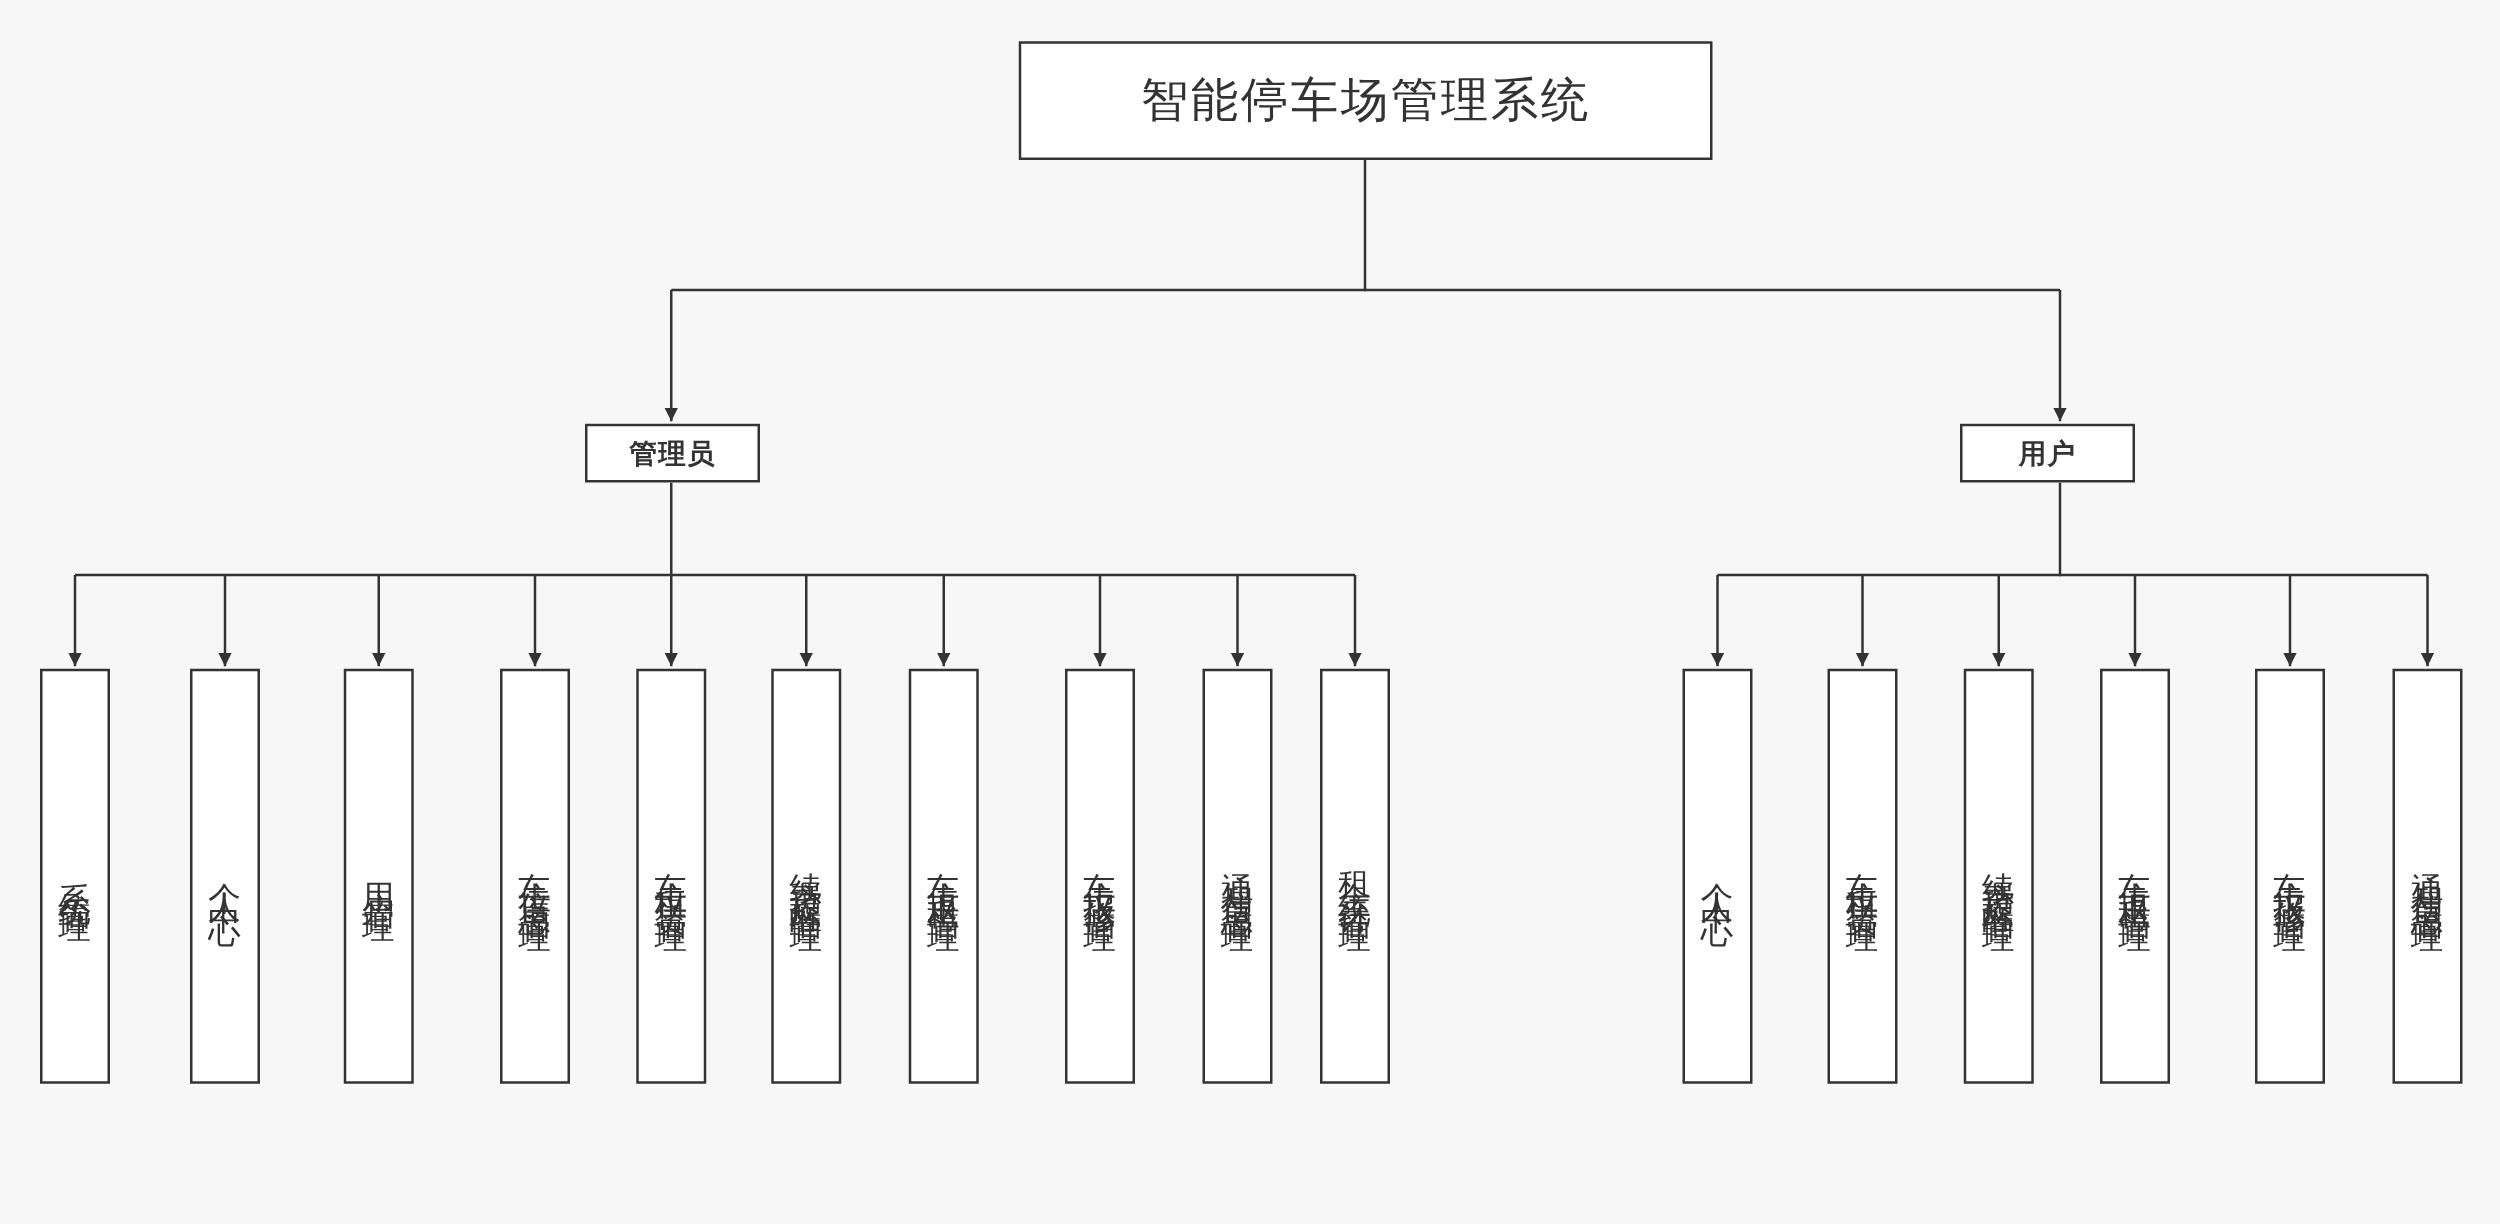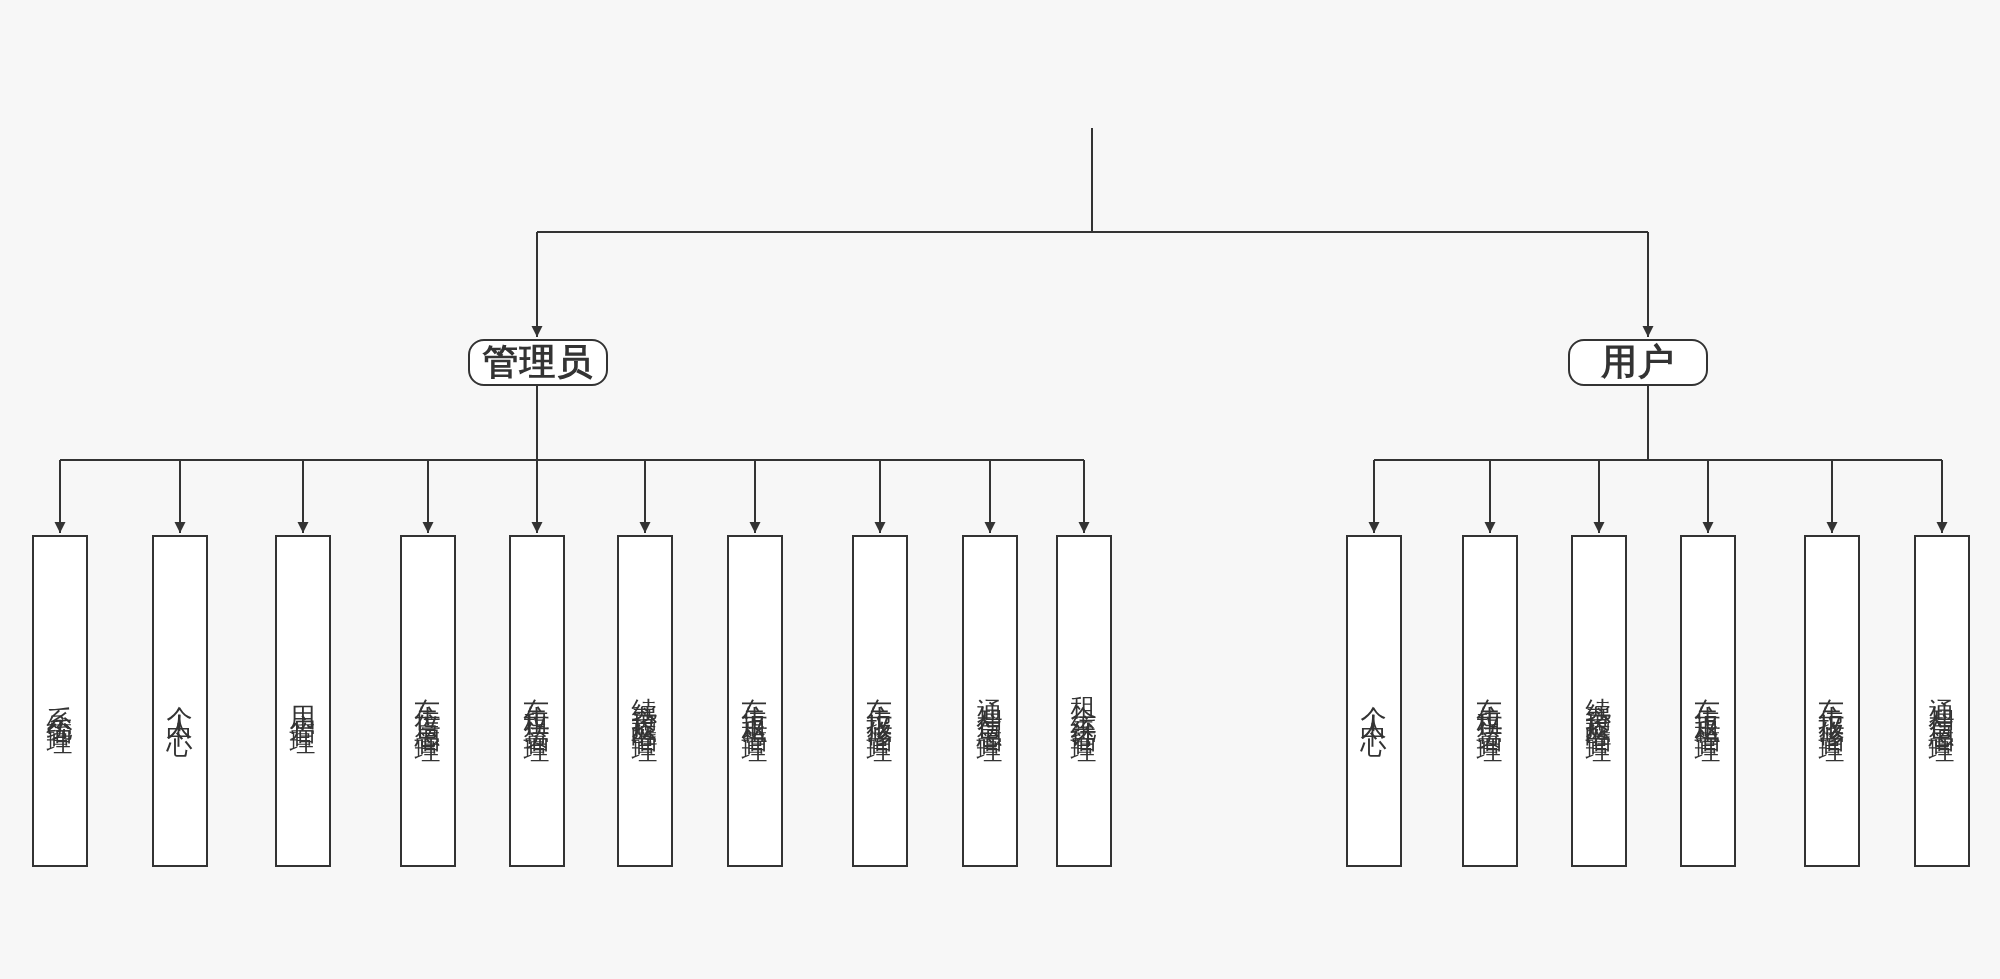--- a/index.html
+++ b/index.html
@@ -44,24 +44,23 @@
   }
   .root-node{
     left:815px;top:33px;
     width:555px;height:95px;
     font-size:38px;
     letter-spacing:2px;
   }
   .branch-node{
     top:339px;
     width:140px;height:47px;
-    font-size:36px;
+    font-size:22px;
     font-weight:bold;
     letter-spacing:1px;
-    border-radius:16px;
   }
   .branch-admin{left:468px;}
   .branch-user{left:1568px;}
   .leaf-node{
     top:535px;
     width:56px;height:332px;
     font-size:26px;
   }
   .leaf-node .vtext{
     writing-mode:vertical-rl;
@@ -114,20 +113,23 @@
     <line x1="1374" y1="460" x2="1942" y2="460"></line>
 
     <line x1="1374" y1="460" x2="1374" y2="533" marker-end="url(#arrow)"></line>
     <line x1="1490" y1="460" x2="1490" y2="533" marker-end="url(#arrow)"></line>
     <line x1="1599" y1="460" x2="1599" y2="533" marker-end="url(#arrow)"></line>
     <line x1="1708" y1="460" x2="1708" y2="533" marker-end="url(#arrow)"></line>
     <line x1="1832" y1="460" x2="1832" y2="533" marker-end="url(#arrow)"></line>
     <line x1="1942" y1="460" x2="1942" y2="533" marker-end="url(#arrow)"></line>
   </svg>
 
+  <div class="node root-node">
+    <span>智能停车场管理系统</span>
+  </div>
 
   <div class="node branch-node branch-admin">
     <span>管理员</span>
   </div>
   <div class="node branch-node branch-user">
     <span>用户</span>
   </div>
 
   <div class="node leaf-node al0">
     <span class="vtext">系统管理</span>

